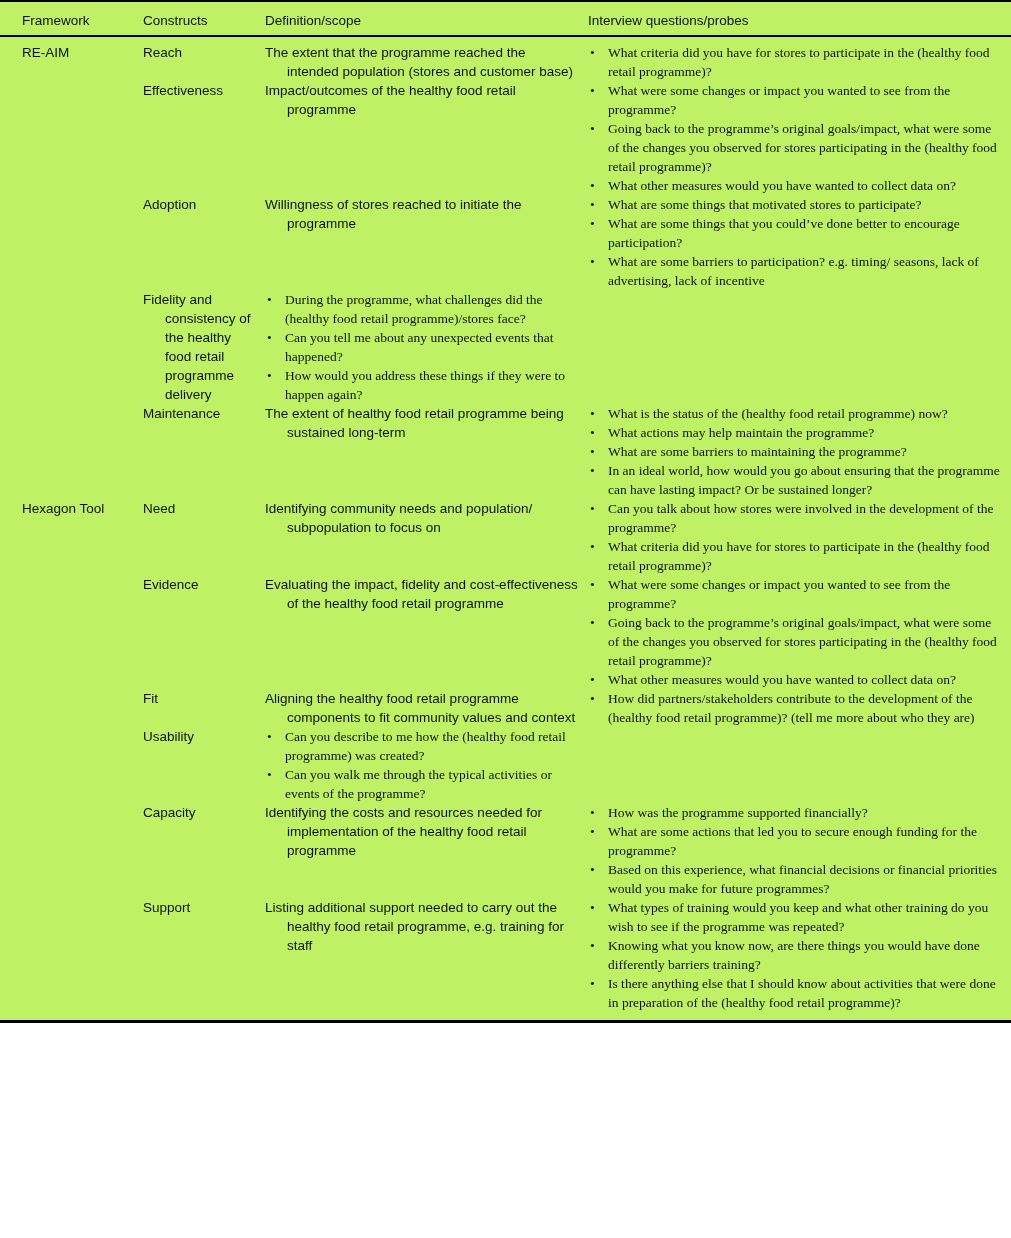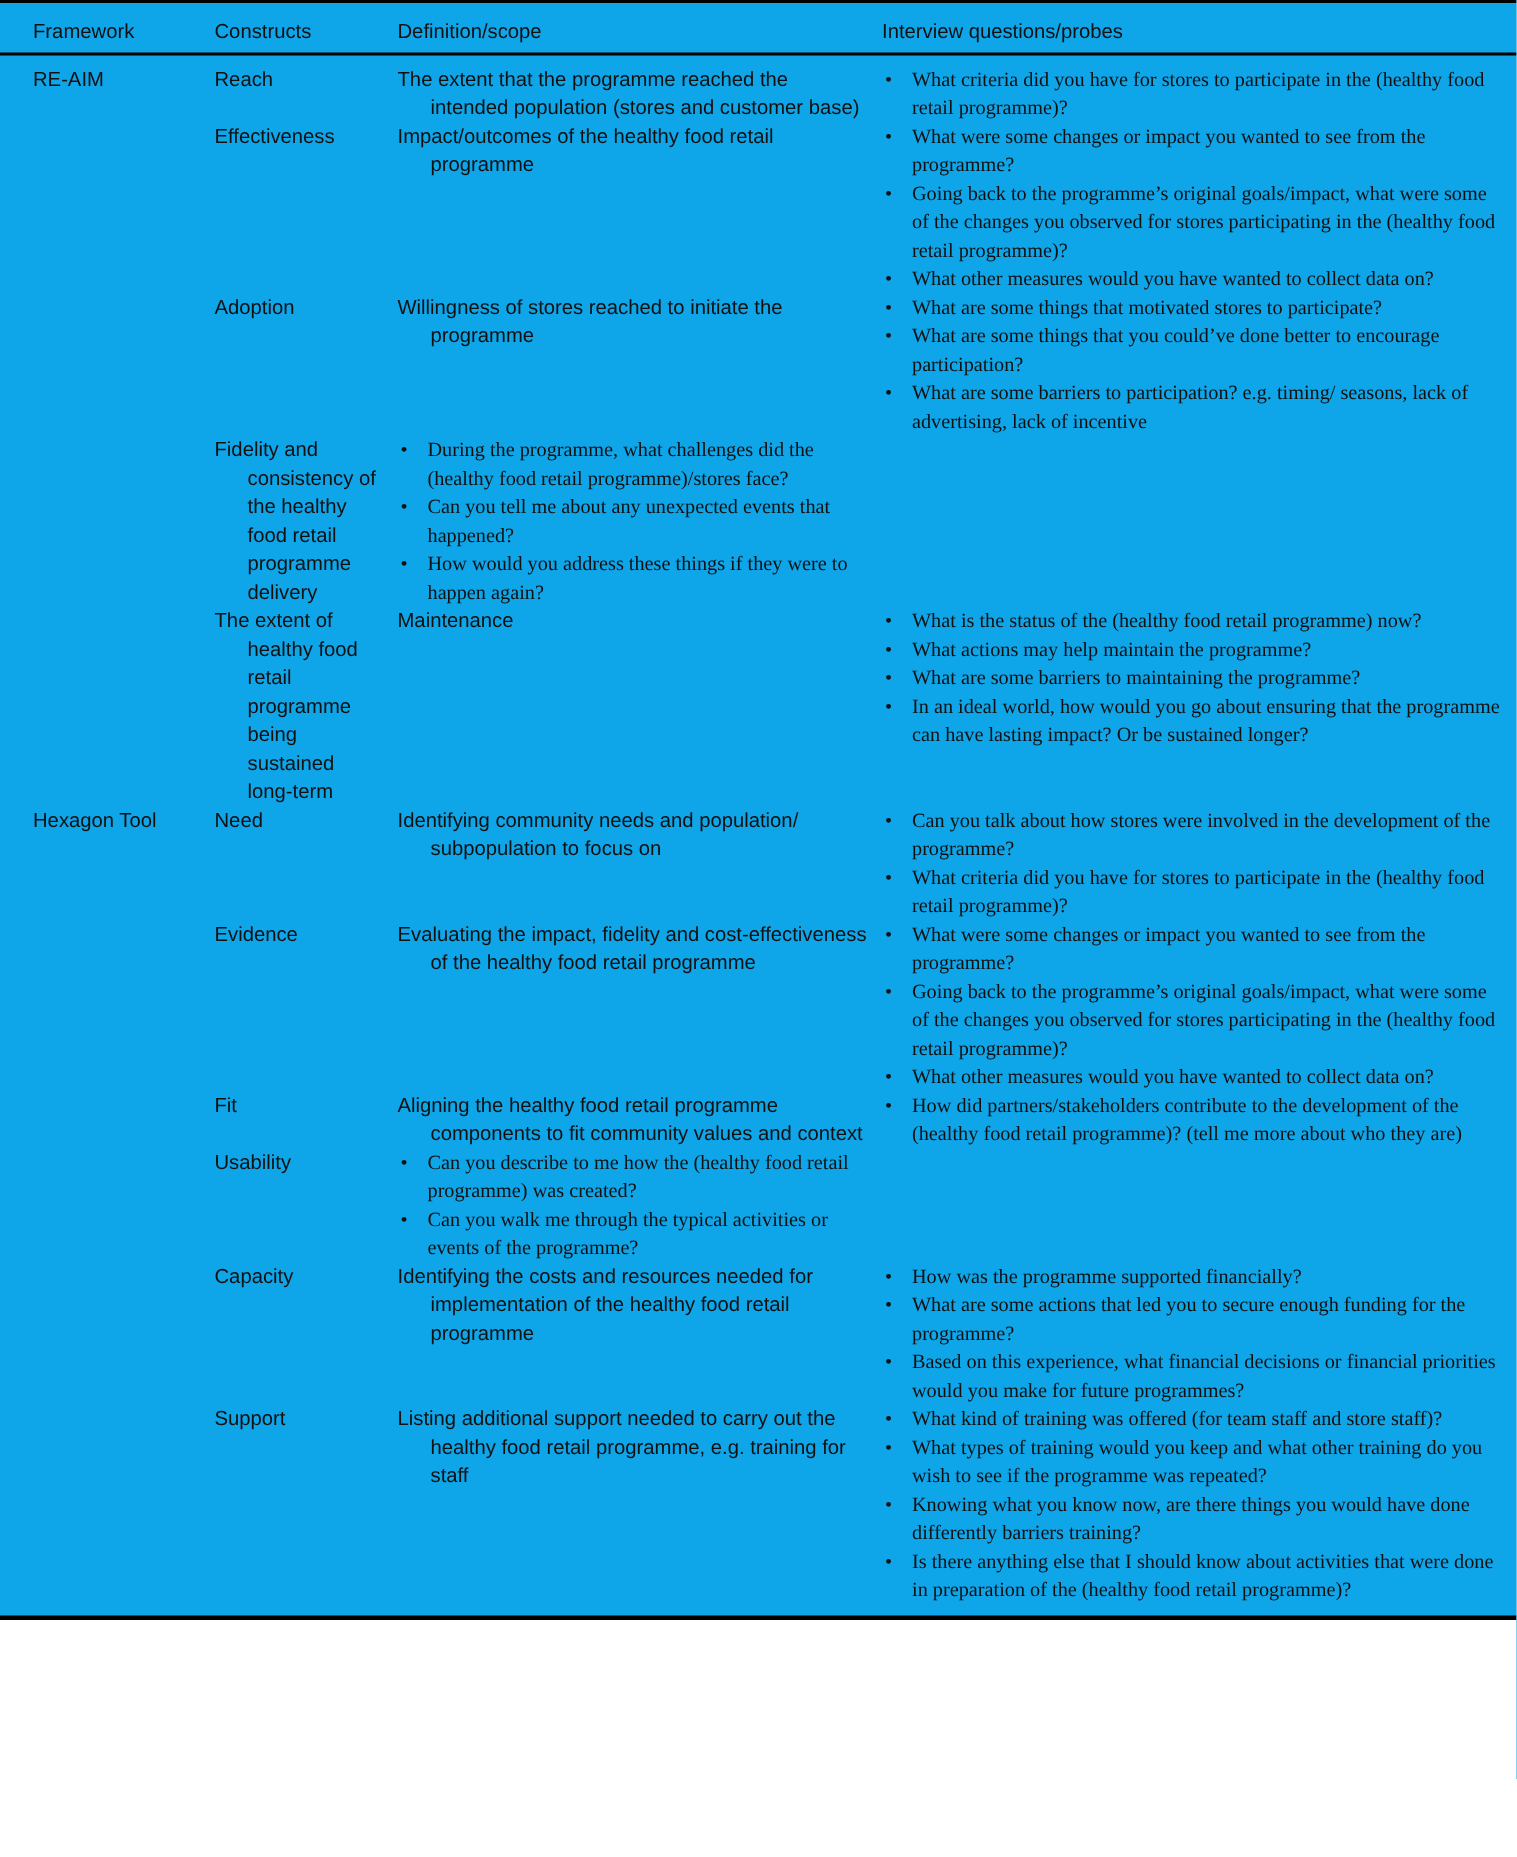--- a/index.html
+++ b/index.html
@@ -3,21 +3,21 @@
 <meta charset="utf-8">
 <style>
   html, body {
     margin: 0;
     padding: 0;
     background: #ffffff;
   }
   .page {
     width: 1011px;
     box-sizing: border-box;
-    background: #0ea5e9;
+    background: #bef264;
     color: #111111;
     font-family: "Liberation Sans", sans-serif;
     font-size: 13.5px;
     line-height: 19px;
   }
   .rule {
     width: 100%;
     background: #000000;
   }
   .rule-top { height: 2px; }
@@ -124,22 +124,22 @@
     <div class="cell definition">Fidelity and consistency of the healthy food retail programme delivery</div>
     <ul class="cell questions">
           <li>During the programme, what challenges did the (healthy food retail programme)/stores face?</li>
           <li>Can you tell me about any unexpected events that happened?</li>
           <li>How would you address these things if they were to happen again?</li>
         </ul>
   </div>
 
   <div class="trow">
     <div class="cell framework"></div>
+    <div class="cell construct">Maintenance</div>
     <div class="cell definition">The extent of healthy food retail programme being sustained long-term</div>
-    <div class="cell construct">Maintenance</div>
     <ul class="cell questions">
           <li>What is the status of the (healthy food retail programme) now?</li>
           <li>What actions may help maintain the programme?</li>
           <li>What are some barriers to maintaining the programme?</li>
           <li>In an ideal world, how would you go about ensuring that the programme can have lasting impact? Or be sustained longer?</li>
         </ul>
   </div>
 
   <div class="trow">
     <div class="cell framework">Hexagon Tool</div>
@@ -189,21 +189,20 @@
           <li>What are some actions that led you to secure enough funding for the programme?</li>
           <li>Based on this experience, what financial decisions or financial priorities would you make for future programmes?</li>
         </ul>
   </div>
 
   <div class="trow">
     <div class="cell framework"></div>
     <div class="cell construct">Support</div>
     <div class="cell definition">Listing additional support needed to carry out the healthy food retail programme, e.g. training for staff</div>
     <ul class="cell questions">
-          <li>What kind of training was offered (for team staff and store staff)?</li>
           <li>What types of training would you keep and what other training do you wish to see if the programme was repeated?</li>
           <li>Knowing what you know now, are there things you would have done differently barriers training?</li>
           <li>Is there anything else that I should know about activities that were done in preparation of the (healthy food retail programme)?</li>
         </ul>
   </div>
 </div>
 
   <div class="rule rule-bottom"></div>
 
 </div>

